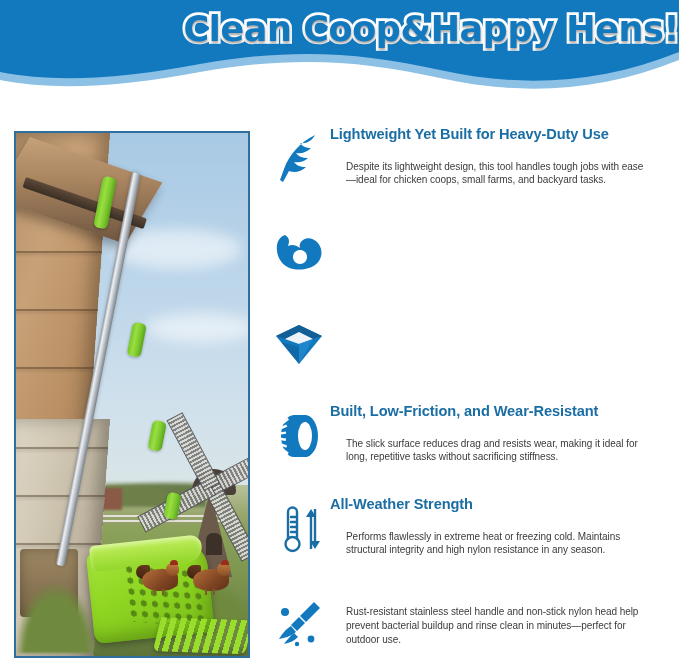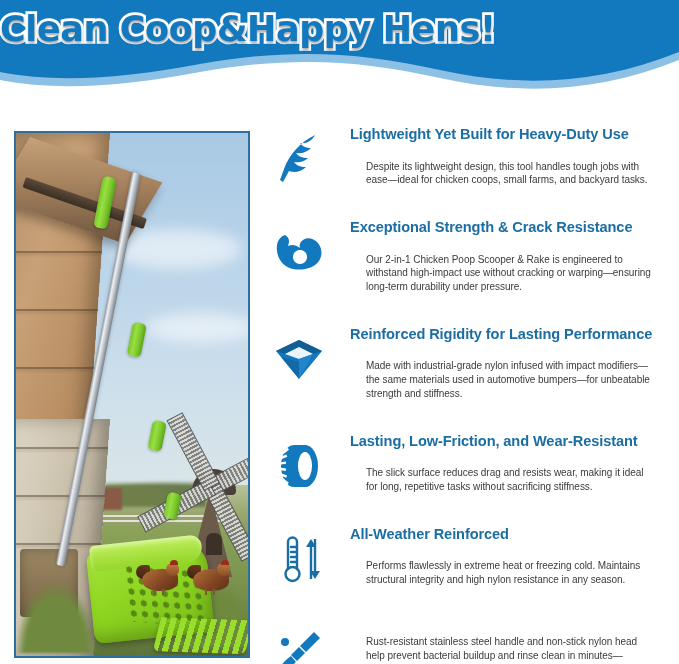--- a/index.html
+++ b/index.html
@@ -27,21 +27,21 @@
     position: absolute;
     left: 0; top: 0;
     width: 679px;
     height: 104px;
     display: block;
   }
   .banner-title-wrap {
     position: absolute;
     left: 0; top: 9px;
     width: 679px;
-    text-align: left;
+    text-align: right;
     pointer-events: none;
   }
   .banner-title {
     display: inline-block;
     font-family: "DejaVu Sans", sans-serif;
     font-size: 35px;
     font-weight: bold;
     letter-spacing: -0.4px;
     color: #1279bf;
     -webkit-text-stroke: 5.5px #ffffff;
@@ -267,21 +267,20 @@
     left: 268px;
     top: 124px;
     width: 400px;
   }
   .feature {
     position: relative;
     display: flex;
     align-items: flex-start;
     margin-bottom: 14px;
     min-height: 78px;
-    gap: 20px;
   }
   .feature .icon-cell {
     flex: 0 0 62px;
     width: 62px;
     height: 62px;
     display: flex;
     align-items: center;
     justify-content: center;
     padding-top: 4px;
   }
@@ -409,38 +408,32 @@
     <div class="icon-cell">
       <svg width="50" height="48" viewBox="0 0 50 48">
         <path d="M11 7 C5 9 2 15 3 23 C4 32 10 39 19 41 C29 43 40 40 45 33
                  C49 27 48 19 43 14 C39 10 33 9 29 12 C26 14 25 17 26 20
                  C22 17 18 16 14 18 C16 13 15 9 11 7 Z" fill="#1279bf"></path>
         <path d="M26 22 C30 22 33 25 33 29 C33 33 30 36 26 36 C22 36 19 33 19 29
                  C19 25 22 22 26 22 Z" fill="#ffffff"></path>
       </svg>
     </div>
     <div class="text-cell">
-      <h3>Exceptional Strength &amp; Crack Resistance</h3>
-      <p>Our 2-in-1 Chicken Poop Scooper &amp; Rake is engineered to withstand high-impact use without cracking or warping—ensuring long-term durability under pressure.</p>
     </div>
   </div>
 
   <div class="feature">
     <div class="icon-cell">
       <svg width="52" height="48" viewBox="0 0 52 48">
         <path d="M26 5 L49 16 L26 44 L3 16 Z" fill="#1279bf"></path>
         <path d="M26 5 L49 16 L40 19 L26 12 L12 19 L3 16 Z" fill="#115f94"></path>
         <path d="M12 19 L26 12 L40 19 L26 24 Z" fill="#ffffff" opacity="0.92"></path>
         <path d="M26 24 L40 19 L26 44 Z" fill="#1f86cc"></path>
         <path d="M8 22 L26 27 L26 44 Z" fill="#115f94" opacity="0.55"></path>
       </svg>
-    </div>
-    <div class="text-cell">
-      <h3>Reinforced Rigidity for Lasting Performance</h3>
-      <p>Made with industrial-grade nylon infused with impact modifiers—the same materials used in automotive bumpers—for unbeatable strength and stiffness.</p>
     </div>
   </div>
 
   <div class="feature">
     <div class="icon-cell">
       <svg width="50" height="50" viewBox="0 0 50 50">
         <ellipse cx="20" cy="25" rx="13" ry="21" fill="#1279bf"></ellipse>
         <path d="M20 4 H30 A13 21 0 0 1 30 46 H20 Z" fill="#1279bf"></path>
         <ellipse cx="31" cy="25" rx="13" ry="21" fill="#1279bf"></ellipse>
         <ellipse cx="31" cy="25" rx="7" ry="14" fill="#ffffff"></ellipse>
@@ -448,41 +441,41 @@
           <rect x="8" y="9" width="7" height="2.4" transform="rotate(-38 11 10)"></rect>
           <rect x="6" y="15" width="7" height="2.4" transform="rotate(-22 9 16)"></rect>
           <rect x="5" y="21" width="7" height="2.4" transform="rotate(-8 8 22)"></rect>
           <rect x="5" y="27" width="7" height="2.4" transform="rotate(8 8 28)"></rect>
           <rect x="6" y="33" width="7" height="2.4" transform="rotate(22 9 34)"></rect>
           <rect x="8" y="39" width="7" height="2.4" transform="rotate(38 11 40)"></rect>
         </g>
       </svg>
     </div>
     <div class="text-cell">
-      <h3>Lasting, Low-Friction, and Wear-Resistant</h3>
+      <h3>Built, Low-Friction, and Wear-Resistant</h3>
       <p>The slick surface reduces drag and resists wear, making it ideal for long, repetitive tasks without sacrificing stiffness.</p>
     </div>
   </div>
 
   <div class="feature">
     <div class="icon-cell">
       <svg width="48" height="52" viewBox="0 0 48 52">
         <g fill="none" stroke="#1b6ea4" stroke-width="2.4" stroke-linecap="round">
           <path d="M13 36 V9 a4.5 4.5 0 0 1 9 0 V36"></path>
           <circle cx="17.5" cy="41" r="7"></circle>
           <path d="M16 14 H21 M16 19 H21 M16 24 H21 M16 29 H21"></path>
         </g>
         <g fill="#1b6ea4">
           <path d="M36 6 L41 14 H37.2 V46 H34.8 V14 H31 Z"></path>
           <path d="M44 46 L39 38 H42.8 V6 H45.2 V38 H49 Z" transform="translate(-4,0)"></path>
         </g>
       </svg>
     </div>
     <div class="text-cell">
-      <h3>All-Weather Reinforced</h3>
+      <h3>All-Weather Strength</h3>
       <p>Performs flawlessly in extreme heat or freezing cold. Maintains structural integrity and high nylon resistance in any season.</p>
     </div>
   </div>
 
   <div class="feature">
     <div class="icon-cell">
       <svg width="52" height="50" viewBox="0 0 52 50">
         <g fill="#1279bf">
           <path d="M41 5 L47 11 L33 25 L27 19 Z"></path>
           <path d="M26 20 L32 26 L24 34 L18 28 Z"></path>

